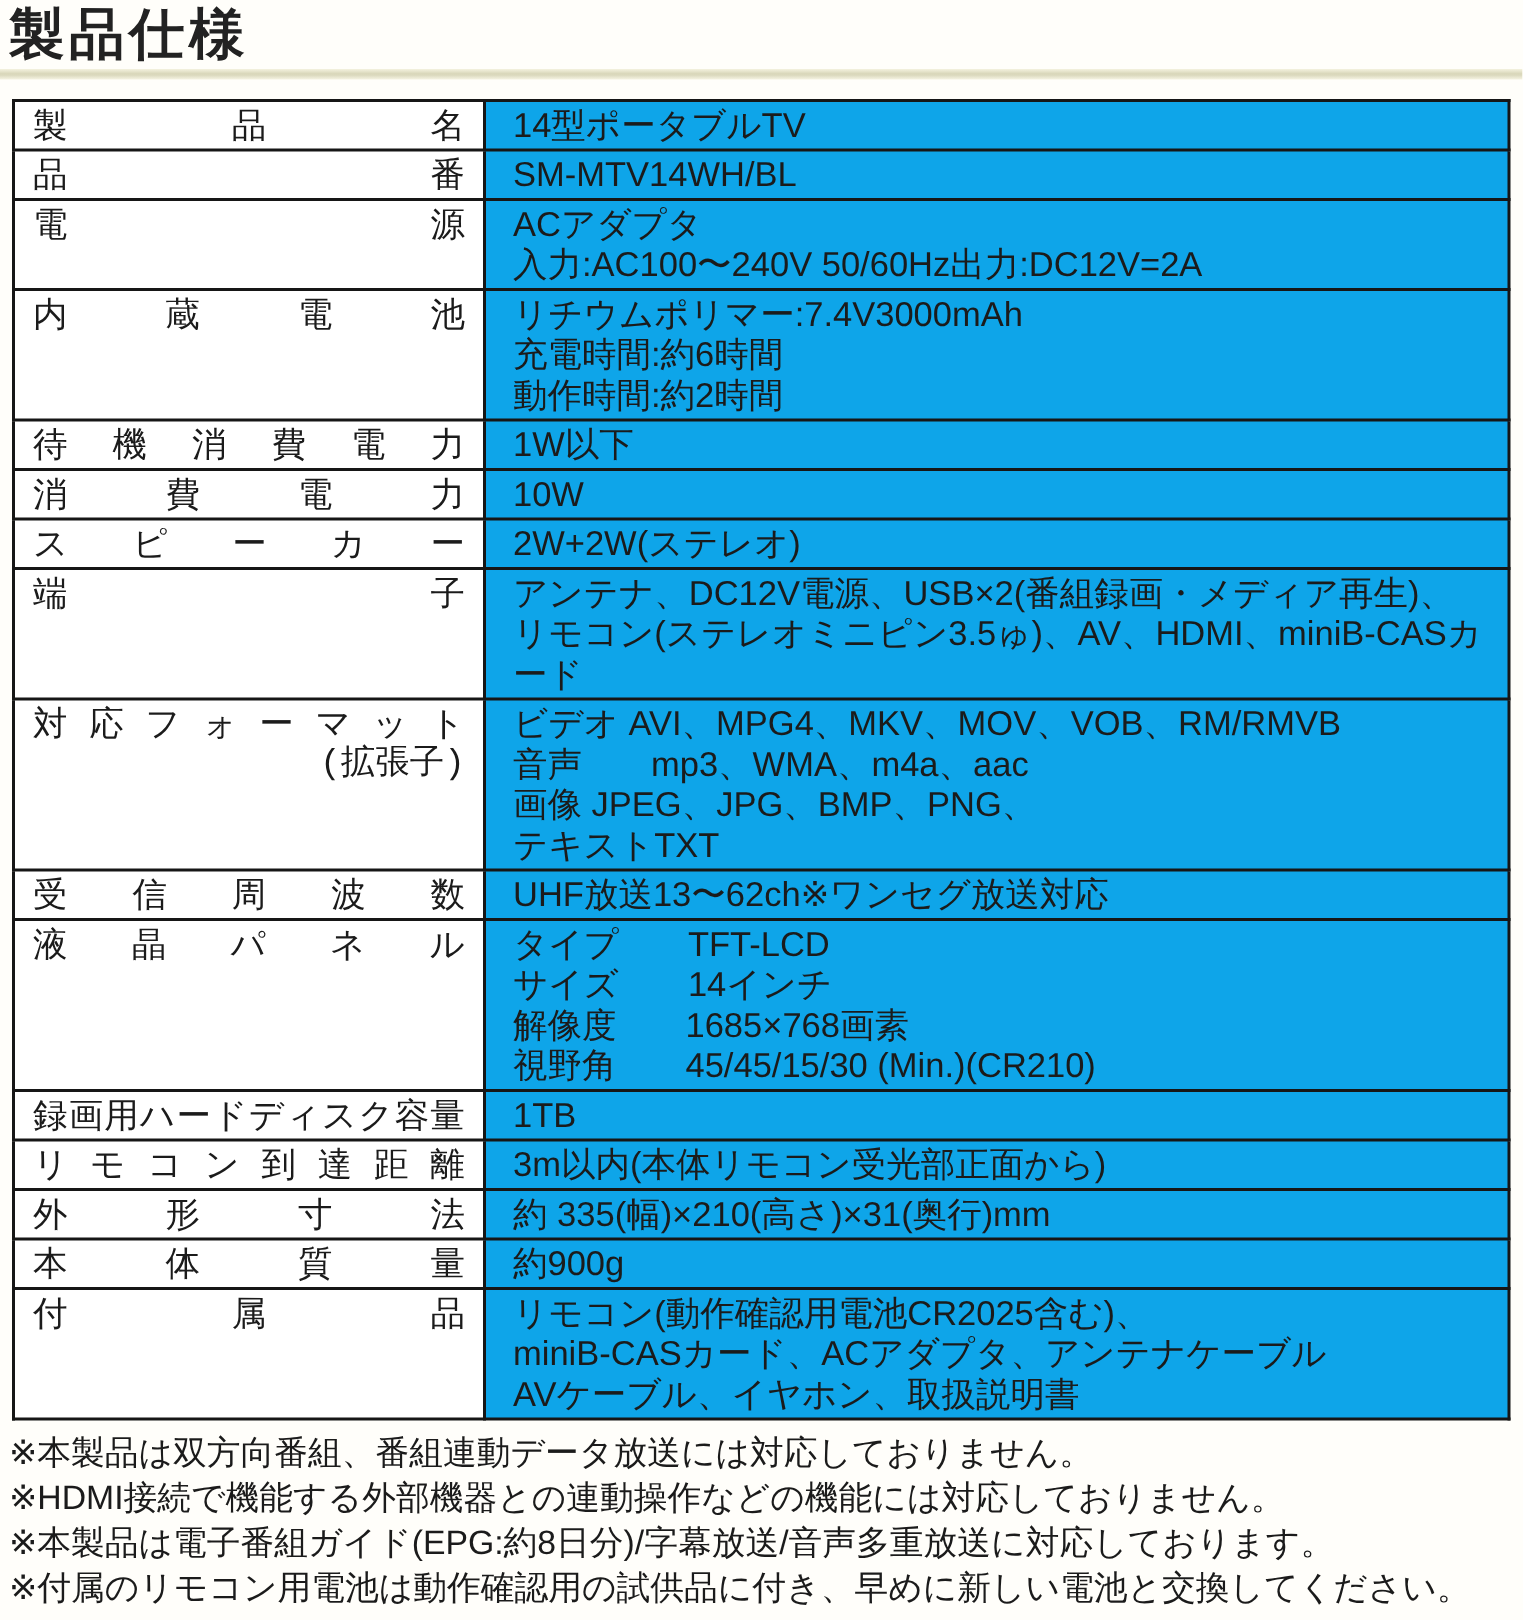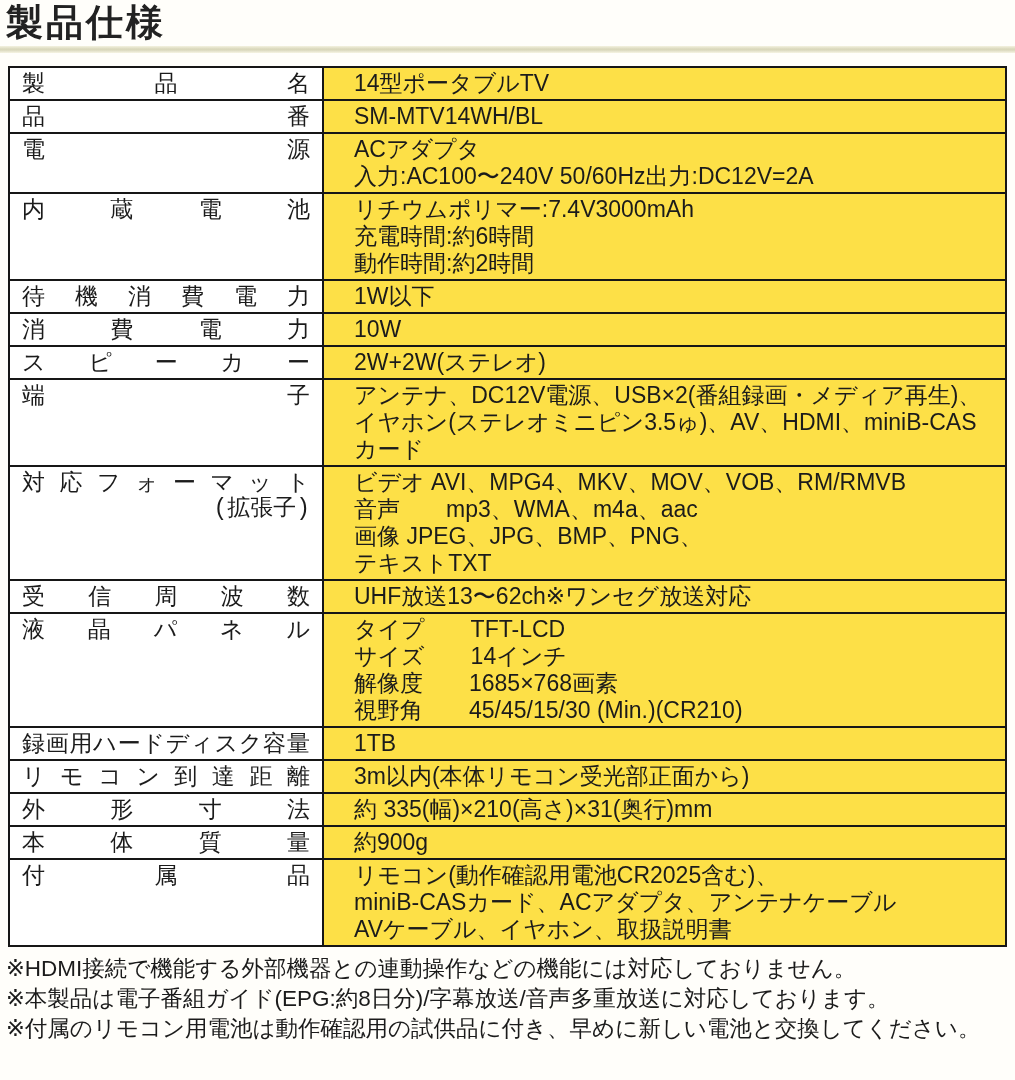--- a/index.html
+++ b/index.html
@@ -23,22 +23,22 @@
     width:999px;
     table-layout:fixed;
   }
   table.spec,table.spec th,table.spec td{border:2.5px solid #161616;}
   table.spec th{
     width:288px;vertical-align:top;font-weight:normal;
     padding:2px 12px 2px 12px;font-size:23px;line-height:27px;
     background:#fff;
   }
   table.spec td{
-    vertical-align:top;background:#fde047;
-    padding:2px 8px 2px 30px;font-size:23px;line-height:27px;
+    vertical-align:top;background:#0ea5e9;
+    padding:2px 8px 2px 18px;font-size:23px;line-height:27px;
   }
   .jl{display:flex;justify-content:space-between;}
   .sub-label{display:block;text-align:right;font-family:Liberation Mono, monospace;}
   .vl{white-space:pre-wrap;}
   .notes{margin:10px 6px 0 6px;}
   .note{font-size:22.5px;line-height:23px;margin-bottom:7px;white-space:pre-wrap;color:#1b1b1b;}
 </style>
 </head>
 <body>
 
@@ -141,21 +141,21 @@
     </tr>
     <tr>
       <th>
           <span class="jl">
             <span>端</span>
             <span>子</span>
           </span>
         </th>
       <td>
         <div class="vl">アンテナ、DC12V電源、USB×2(番組録画・メディア再生)、</div>
-        <div class="vl">イヤホン(ステレオミニピン3.5ゅ)、AV、HDMI、miniB-CASカード</div>
+        <div class="vl">リモコン(ステレオミニピン3.5ゅ)、AV、HDMI、miniB-CASカード</div>
       </td>
     </tr>
     <tr>
       <th>
         <span class="jl">
             <span>対</span>
             <span>応</span>
             <span>フ</span>
             <span>ォ</span>
             <span>ー</span>
@@ -278,17 +278,18 @@
       <td>
         <div class="vl">リモコン(動作確認用電池CR2025含む)、</div>
         <div class="vl">miniB-CASカード、ACアダプタ、アンテナケーブル</div>
         <div class="vl">AVケーブル、イヤホン、取扱説明書</div>
       </td>
     </tr>
   </tbody>
 </table>
 
 <div class="notes">
+  <div class="note">※本製品は双方向番組、番組連動データ放送には対応しておりません。</div>
   <div class="note">※HDMI接続で機能する外部機器との連動操作などの機能には対応しておりません。</div>
   <div class="note">※本製品は電子番組ガイド(EPG:約8日分)/字幕放送/音声多重放送に対応しております。</div>
   <div class="note">※付属のリモコン用電池は動作確認用の試供品に付き、早めに新しい電池と交換してください。</div>
 
 </div>
 
 </body></html>

